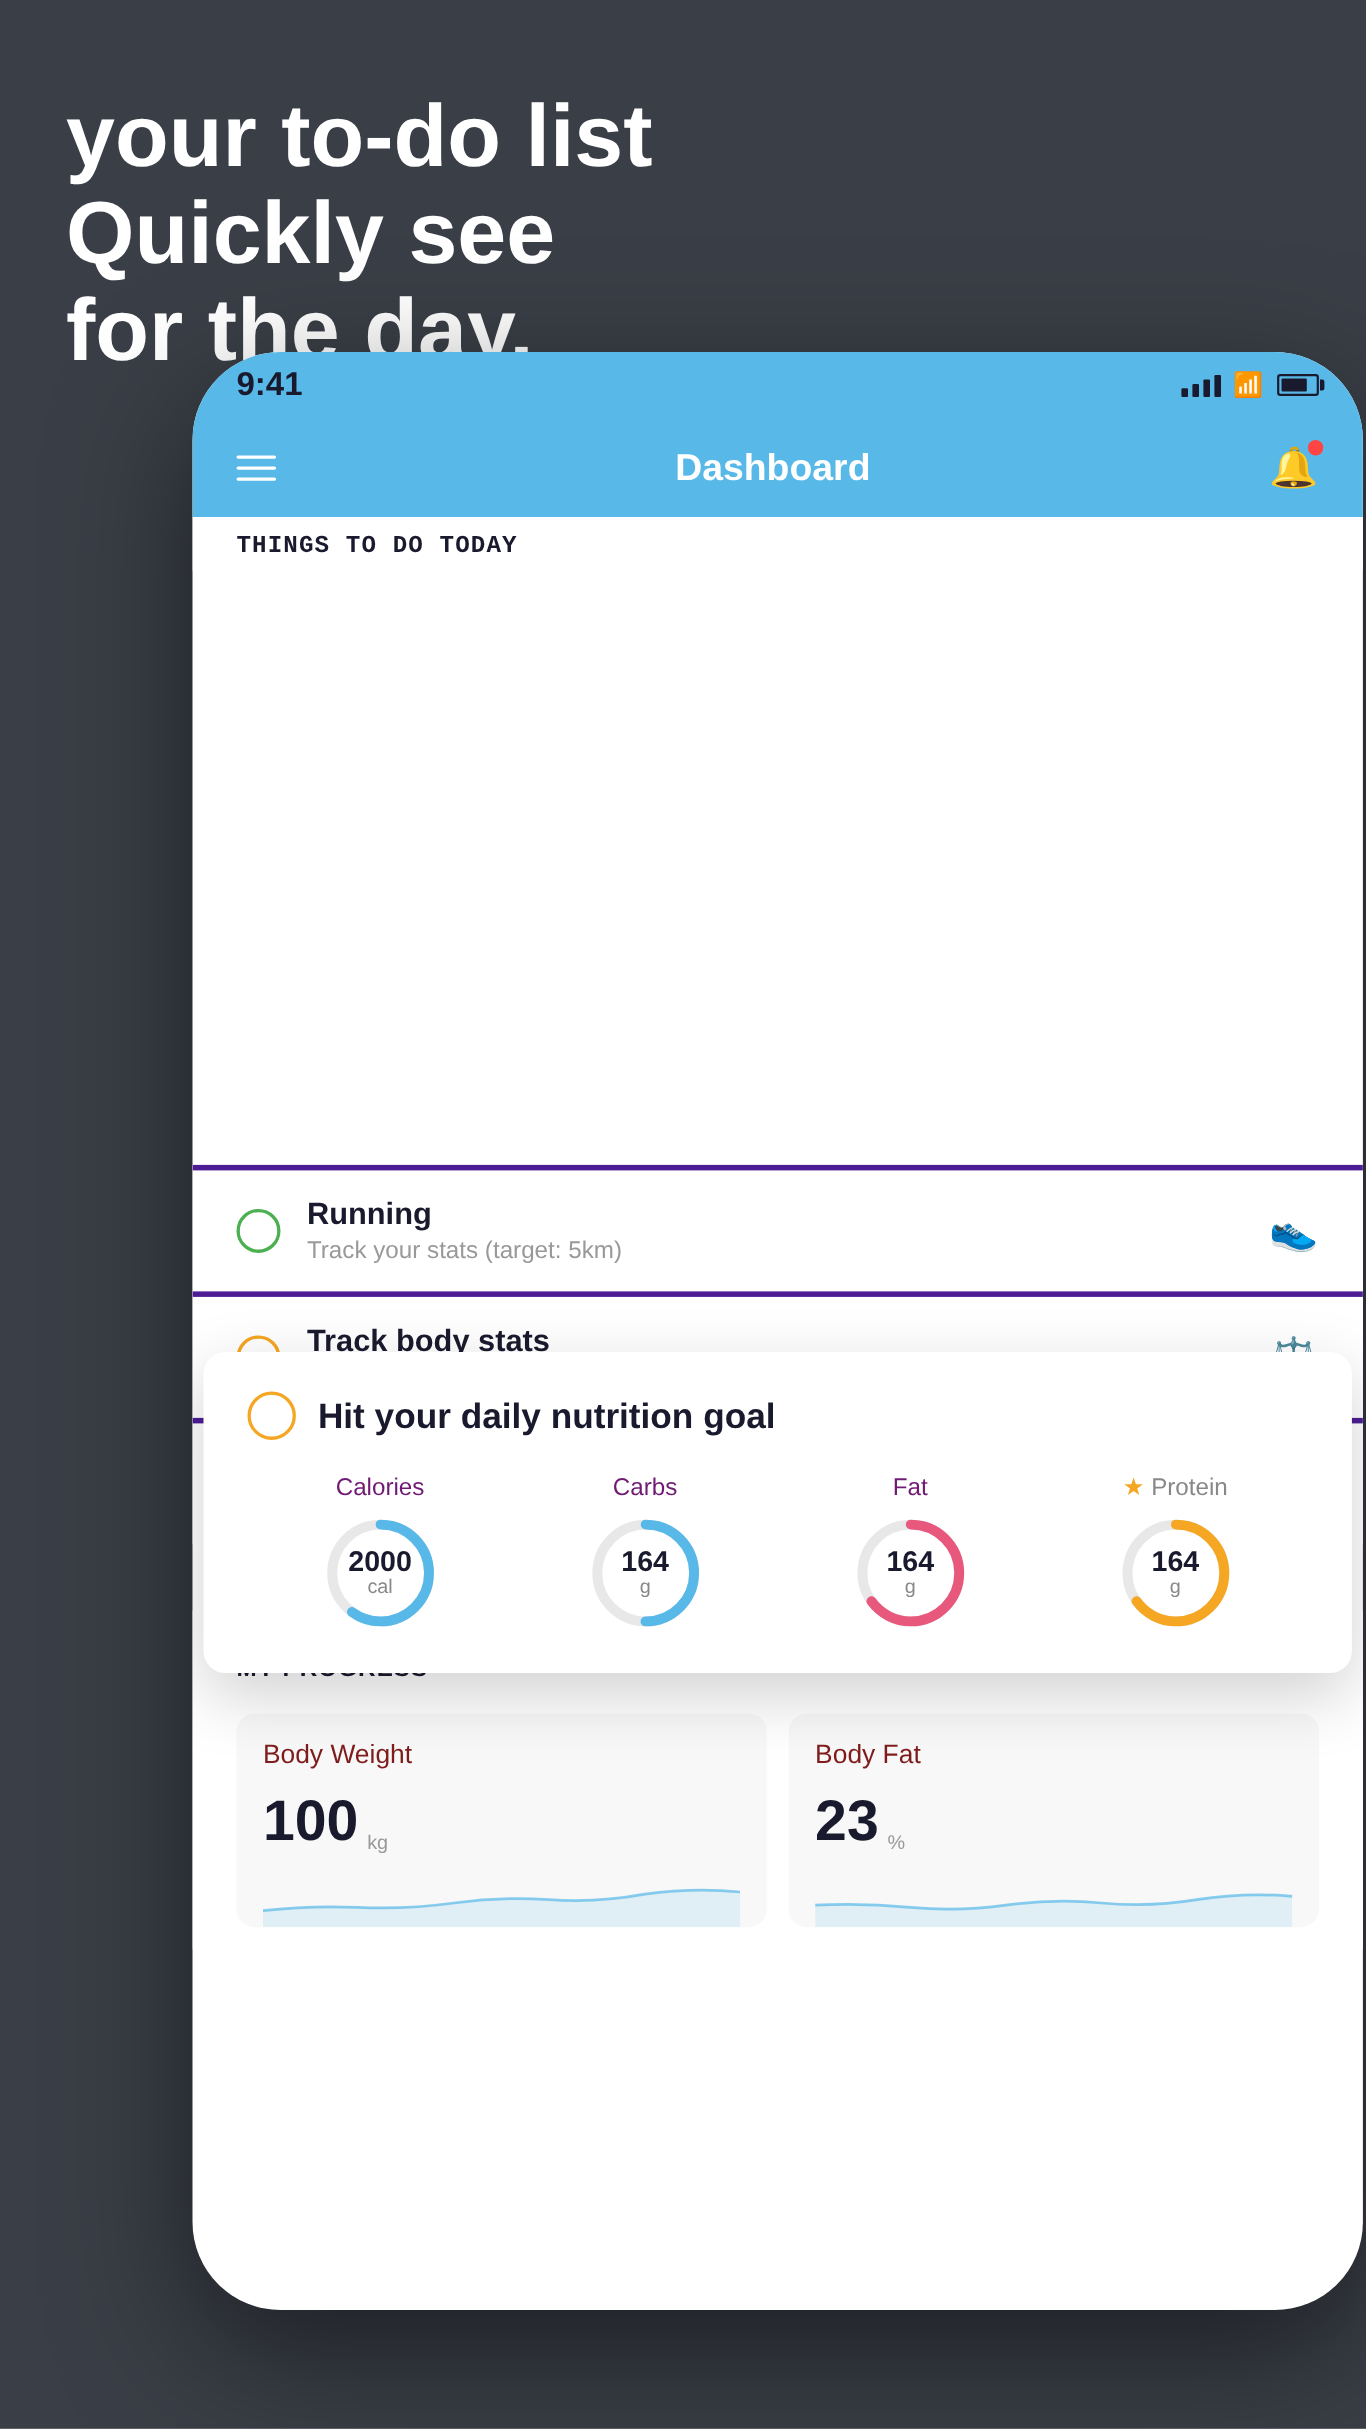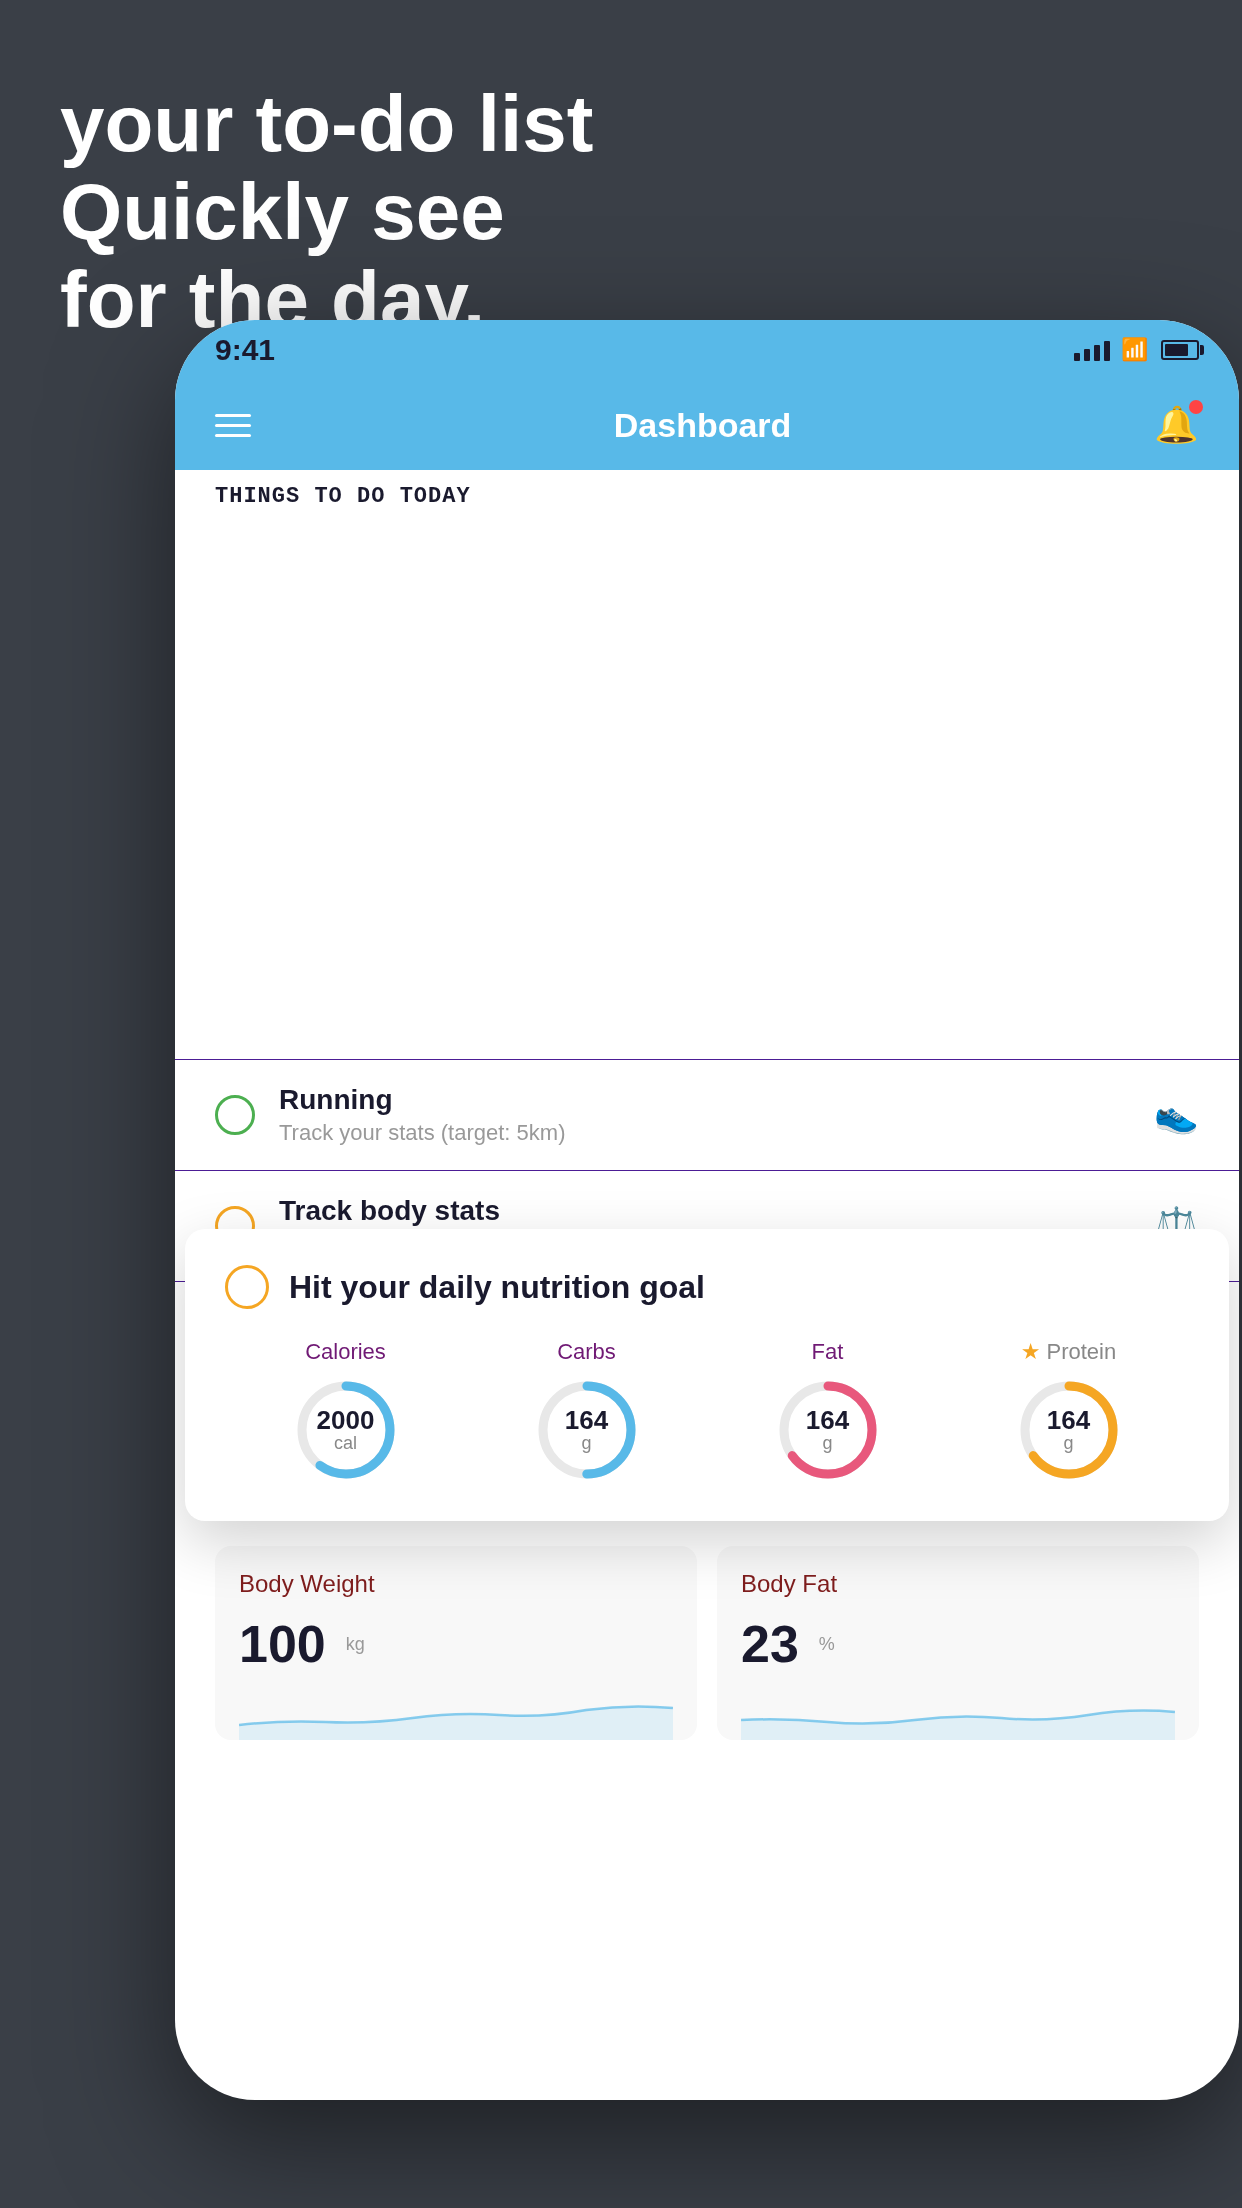--- a/index.html
+++ b/index.html
@@ -244,21 +244,21 @@
 
     
     .todo-list {
       background: white;
       margin-top: 330px;
     }
     .todo-item {
       display: flex;
       align-items: center;
       padding: 24px 40px;
-      border-top: 1px solid #4c1d95;
+      border-top: 5px solid #4c1d95;
       gap: 24px;
     }
     .todo-checkbox {
       width: 40px;
       height: 40px;
       border-radius: 50%;
       border: 3px solid #4caf50;
       flex-shrink: 0;
       display: flex;
       align-items: center;
@@ -308,22 +308,22 @@
       overflow: hidden;
     }
     .progress-card-title {
       font-size: 24px;
       color: #7f1d1d;
       font-weight: 500;
       margin-bottom: 16px;
     }
     .progress-value {
       display: flex;
-      align-items: center;
-      gap: 20px;
+      align-items: flex-end;
+      gap: 8px;
       margin-bottom: 16px;
     }
     .progress-num {
       font-size: 52px;
       font-weight: 800;
       color: #1a1a2e;
     }
     .progress-unit {
       font-size: 18px;
       color: #999;

